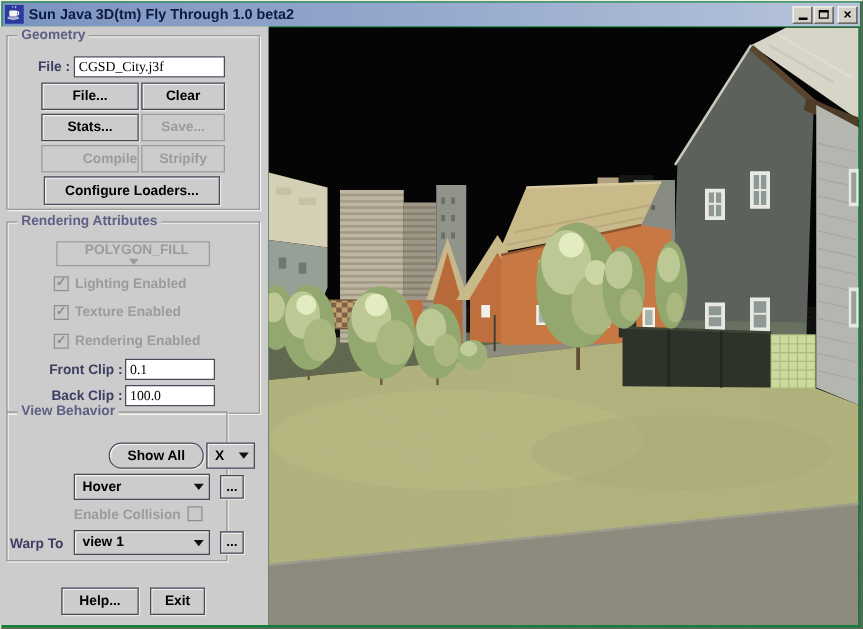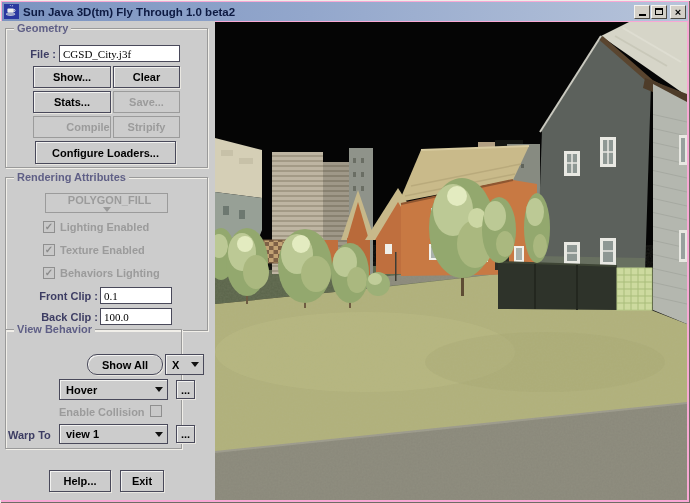--- a/index.html
+++ b/index.html
@@ -1,19 +1,19 @@
 <!DOCTYPE html>
 <html><head>
 <meta charset="utf-8">
 <style>
   html,body{margin:0;padding:0;background:#777;}
   *{box-sizing:border-box;}
   .app{
     position:relative;width:690px;height:503px;margin:0 auto;
-    background:#f9a8d4;font-family:"Liberation Sans",sans-serif;
+    background:#15803d;font-family:"Liberation Sans",sans-serif;
     box-shadow:inset 1px 1px 0 #efede8, inset -1px -1px 0 #6f6c65;
     overflow:hidden;
   }
   
   .titlebar{
     position:absolute;left:2px;top:2px;width:686px;height:19px;
     background:linear-gradient(90deg,#7b93c0 0%,#93a7cc 45%,#b7c4da 100%);
     display:flex;align-items:center;
   }
   .title-icon{width:15px;height:15px;margin-left:2px;background:#2a38a0;
@@ -89,21 +89,21 @@
     </div>
   </div>
 
   <div class="panel">
 
     <div class="fieldset" style="left:5px;top:7px;width:203px;height:140px;">
       <span class="legend">Geometry</span>
     </div>
     <div class="label r" style="left:8px;top:27px;width:48px;">File :</div>
     <input class="tfield" style="left: 59px; top: 24px; width: 121px; height: 17px;" value="CGSD_City.j3f">
-    <div class="btn" style="left:33px;top:45px;width:78px;height:22px;">Show...</div>
+    <div class="btn" style="left:33px;top:45px;width:78px;height:22px;">File...</div>
     <div class="btn" style="left:113px;top:45px;width:67px;height:22px;">Clear</div>
     <div class="btn" style="left:33px;top:70px;width:78px;height:22px;">Stats...</div>
     <div class="btn disabled" style="left:113px;top:70px;width:67px;height:22px;">Save...</div>
     <div class="btn disabled" style="left:33px;top:95px;width:78px;height:22px;padding-left:32px;">Compile</div>
     <div class="btn" style="left:35px;top:120px;width:141px;height:23px;">Configure Loaders...</div>
     <div class="btn disabled" style="left:113px;top:95px;width:67px;height:22px;">Stripify</div>
 
     <div class="fieldset" style="left:5px;top:156px;width:203px;height:154px;">
       <span class="legend">Rendering Attributes</span>
     </div>
@@ -111,21 +111,21 @@
       <span class="txt">POLYGON_FILL</span>
       <span class="arr">
           <span class="tri"></span>
         </span>
     </div>
     <div class="cb" style="left:43px;top:200px;">✓</div>
     <div class="dlabel" style="left:60px;top:200px;">Lighting Enabled</div>
     <div class="cb" style="left:43px;top:223px;">✓</div>
     <div class="dlabel" style="left:60px;top:223px;">Texture Enabled</div>
     <div class="cb" style="left:43px;top:246px;">✓</div>
-    <div class="dlabel" style="left:60px;top:246px;">Behaviors Lighting</div>
+    <div class="dlabel" style="left:60px;top:246px;">Rendering Enabled</div>
     <div class="label r" style="left:10px;top:269px;width:88px;">Front Clip :</div>
     <input class="tfield" style="left: 100px; top: 266px; width: 72px; height: 17px;" value="0.1">
     <div class="label r" style="left:10px;top:290px;width:88px;">Back Clip :</div>
     <input class="tfield" style="left: 100px; top: 287px; width: 72px; height: 17px;" value="100.0">
 
     <div class="fieldset" style="left:5px;top:308px;width:177px;height:120px;">
       <span class="legend">View Behavior</span>
     </div>
     <div class="btn" style="left:87px;top:333px;width:76px;height:21px;border-radius:10px;">Show All</div>
     <div class="combo" style="left:165px;top:333px;width:39px;height:21px;">

